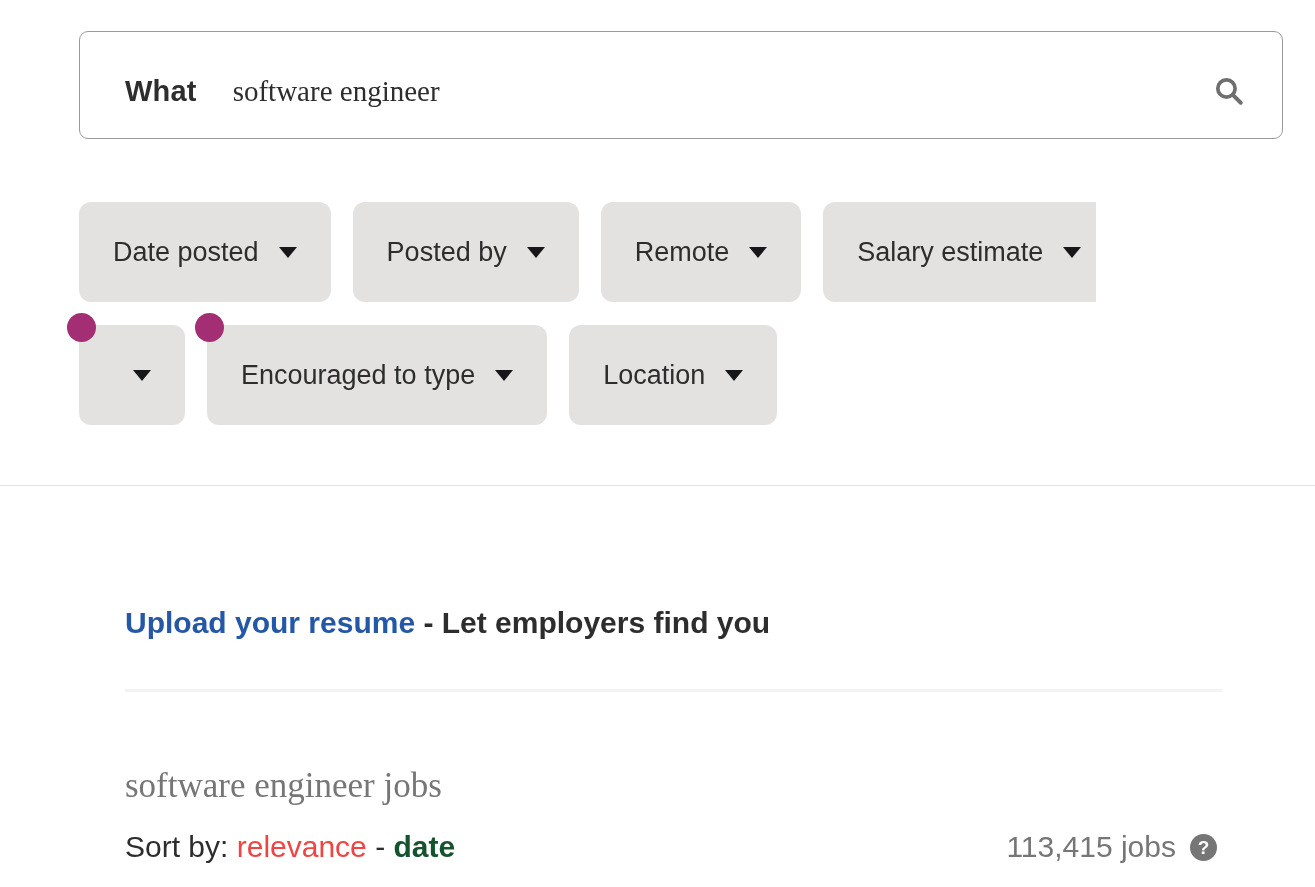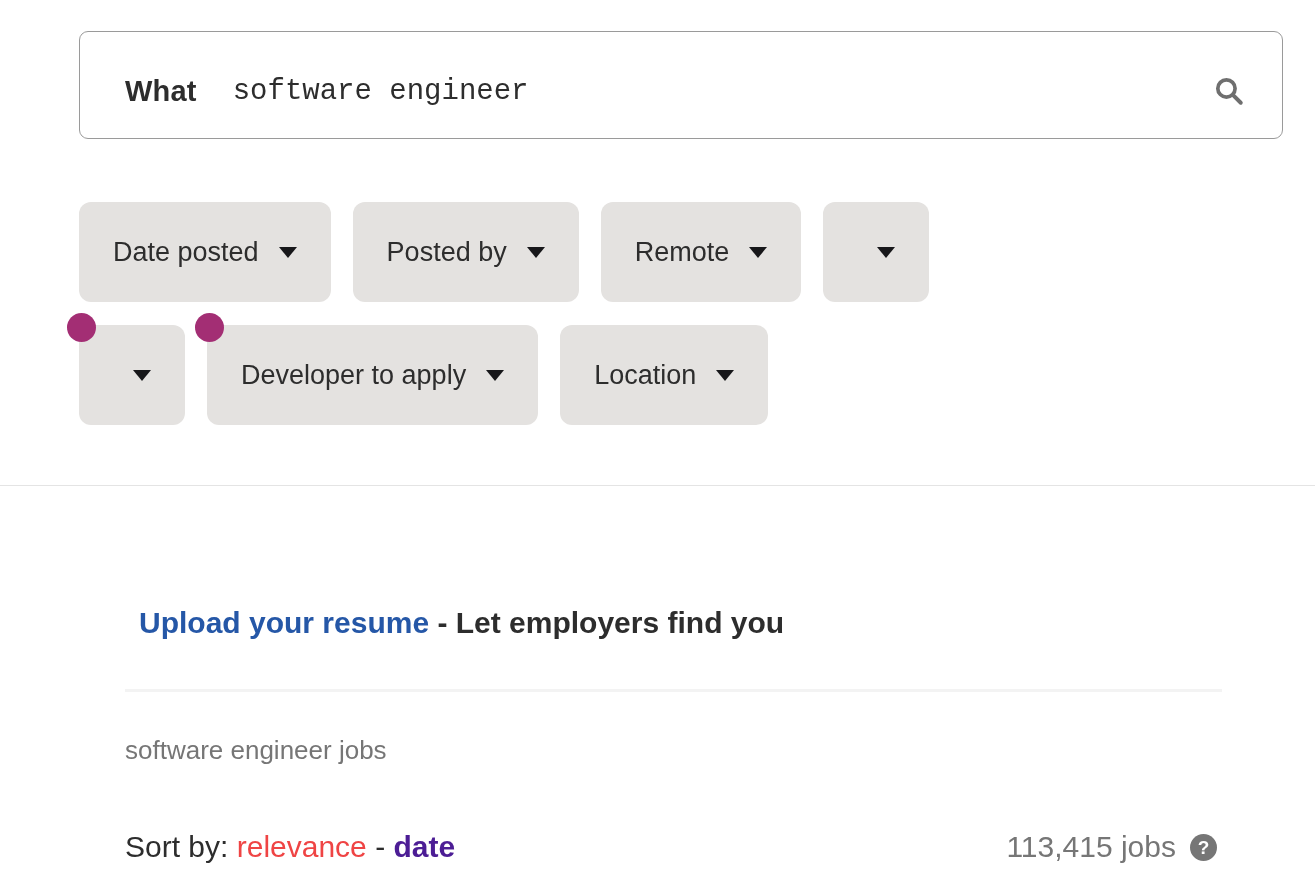--- a/index.html
+++ b/index.html
@@ -42,21 +42,21 @@
     font-weight: bold;
     color: #2d2d2d;
     letter-spacing: 0.2px;
     white-space: nowrap;
   }
   .search-input {
     flex: 1 1 auto;
     border: none;
     outline: none;
     background: transparent;
-    font-family: Liberation Mono, monospace;
+    font-family: Liberation Serif, serif;
     font-size: 29px;
     color: #2d2d2d;
     margin-left: 36px;
     padding: 0;
     min-width: 0;
   }
   .search-btn {
     width: 46px;
     height: 46px;
     border: none;
@@ -135,21 +135,21 @@
     left: 0;
     top: 485px;
     width: 1315px;
     height: 1px;
     background: #e4e4e4;
   }
 
   
   .resume-line {
     position: absolute;
-    left: 139px;
+    left: 125px;
     top: 606px;
     font-size: 30px;
     font-weight: bold;
     white-space: nowrap;
   }
   .resume-link {
     color: #2557a7;
     text-decoration: none;
     cursor: pointer;
   }
@@ -161,41 +161,42 @@
     top: 689px;
     width: 1097px;
     height: 3px;
     background: #f3f3f3;
   }
 
   
   .query-label {
     position: absolute;
     left: 125px;
-    top: 735px;
-    font-size: 26px;
+    top: 766px;
+    font-size: 35px;
     color: #767676;
     white-space: nowrap;
+    font-family: Liberation Serif, serif;
   }
   .sort-line {
     position: absolute;
     left: 125px;
     top: 830px;
     font-size: 30px;
     color: #2d2d2d;
     white-space: nowrap;
   }
   .sort-link {
     color: #ef4444;
     text-decoration: none;
     cursor: pointer;
     text-align: center;
   }
   .sort-dash { color: #2d2d2d; }
-  .sort-active { font-weight: bold; color: #4c1d95; }
+  .sort-active { font-weight: bold; color: #14532d; }
 
   .count-wrap {
     position: absolute;
     right: 98px;
     top: 830px;
     display: flex;
     align-items: center;
     white-space: nowrap;
   }
   .count-text {
@@ -252,36 +253,37 @@
       </button>
     </div>
     <div class="chip-holder">
       <button class="chip">
         <span>Remote</span>
         <span class="caret"></span>
       </button>
     </div>
     <div class="chip-holder">
       <button class="chip">
+        <span>Salary estimate</span>
         <span class="caret"></span>
       </button>
     </div>
   </div>
 
   <div class="chip-row row2">
     <div class="chip-holder">
       <span class="new-dot"></span>
       <button class="chip">
         <span class="caret"></span>
       </button>
     </div>
     <div class="chip-holder">
       <span class="new-dot"></span>
       <button class="chip">
-        <span>Developer to apply</span>
+        <span>Encouraged to type</span>
         <span class="caret"></span>
       </button>
     </div>
     <div class="chip-holder">
       <button class="chip">
         <span>Location</span>
         <span class="caret"></span>
       </button>
     </div>
   </div>

